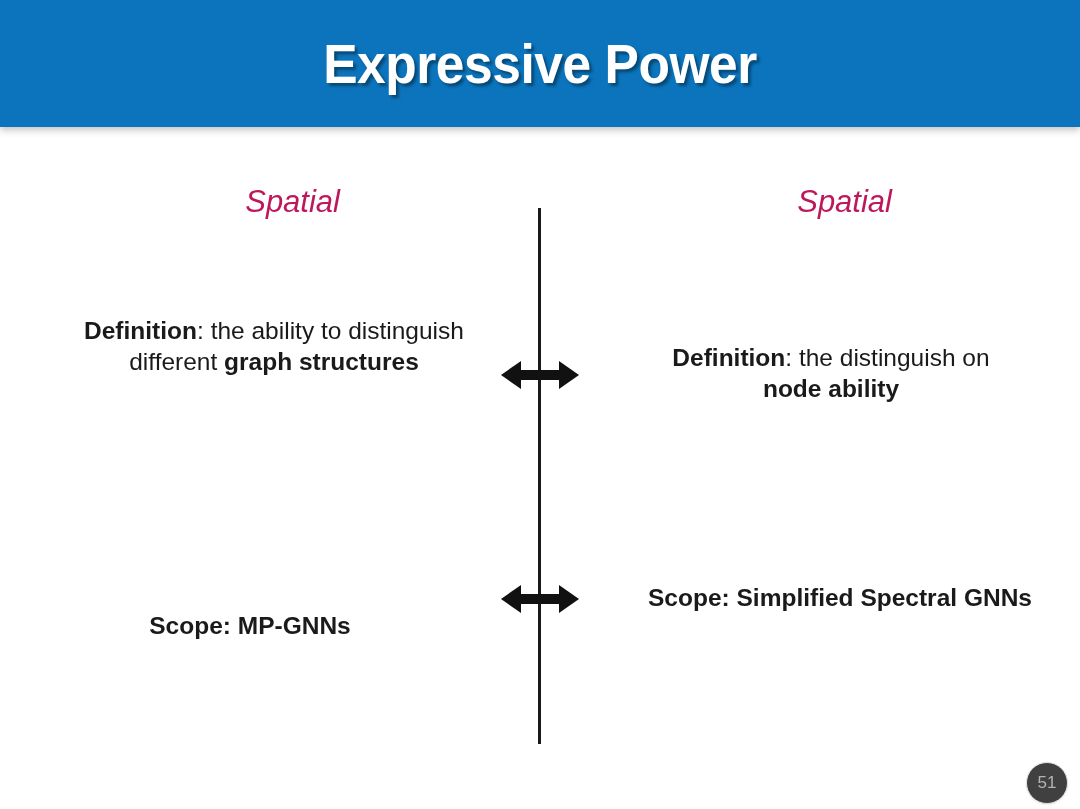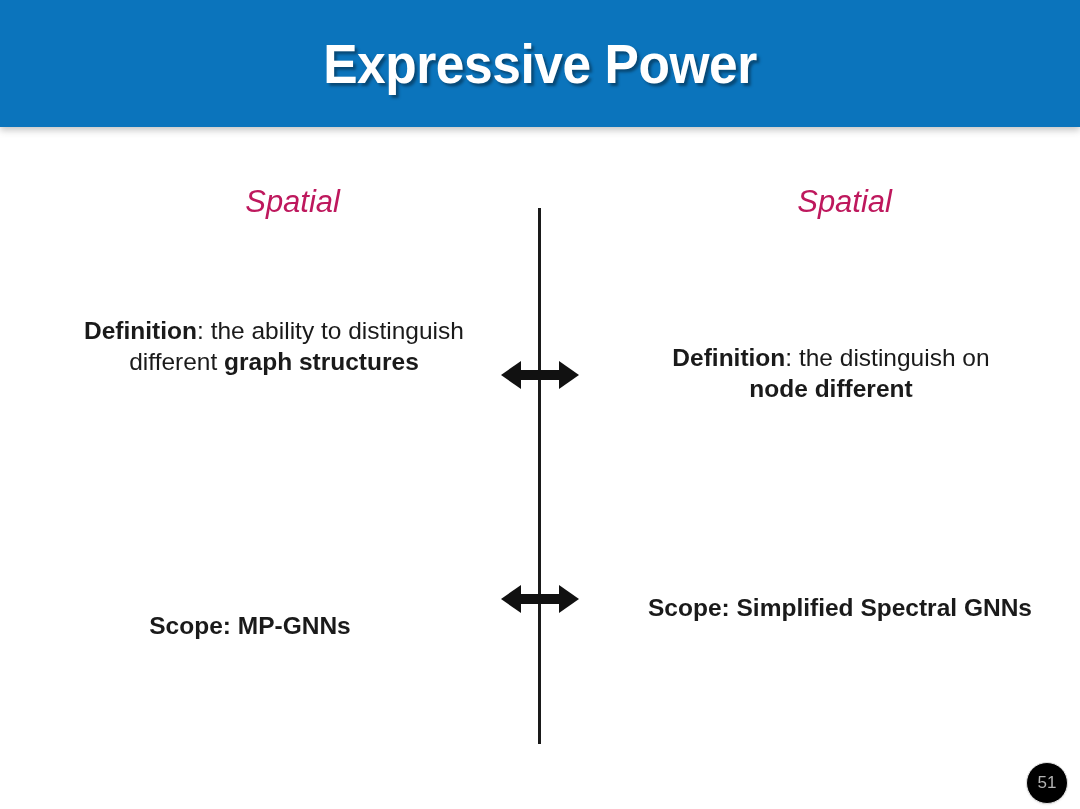--- a/index.html
+++ b/index.html
@@ -121,35 +121,35 @@
   }
   #scope-left {
     left: 60px;
     top: 455px;
     width: 380px;
     font-weight: bold;
     margin-top: 28px;
   }
   #scope-right {
     left: 620px;
-    top: 465px;
+    top: 455px;
     width: 440px;
     font-weight: bold;
   }
 
   
   #page-badge {
     position: absolute;
     left: 1026px;
     top: 762px;
     width: 40px;
     height: 40px;
     border-radius: 50%;
     border: 1px solid #e2e2e2;
-    background: #000000;
+    background: #404040;
     box-shadow: 0 1px 2px rgba(0,0,0,0.07);
     display: flex;
     align-items: center;
     justify-content: center;
     font-size: 17px;
     color: #b3b3b3;
     z-index: 6;
   }
 </style>
 </head>
@@ -165,21 +165,21 @@
 
   <div class="col-heading" id="heading-spectral">Spatial</div>
 
   <div id="divider-line"></div>
 
   <div class="text-block" id="def-left">
     <b>Definition</b><span>: </span><span>the ability to distinguish different </span><b>graph structures</b>
   </div>
 
   <div class="text-block" id="def-right">
-    <b>Definition</b><span>: </span><span>the distinguish on </span><b>node different</b>
+    <b>Definition</b><span>: </span><span>the distinguish on </span><b>node ability</b>
   </div>
 
   <div class="text-block" id="scope-left">Scope: MP-GNNs</div>
 
   <div class="text-block" id="scope-right">Scope: Simplified Spectral GNNs</div>
 
   <svg class="double-arrow" id="arrow-definition" viewBox="0 0 78 40">
     <rect x="16" y="15" width="46" height="10" fill="#111111"></rect>
     <polygon points="0,20 20,6 20,34" fill="#111111"></polygon>
     <polygon points="78,20 58,6 58,34" fill="#111111"></polygon>

